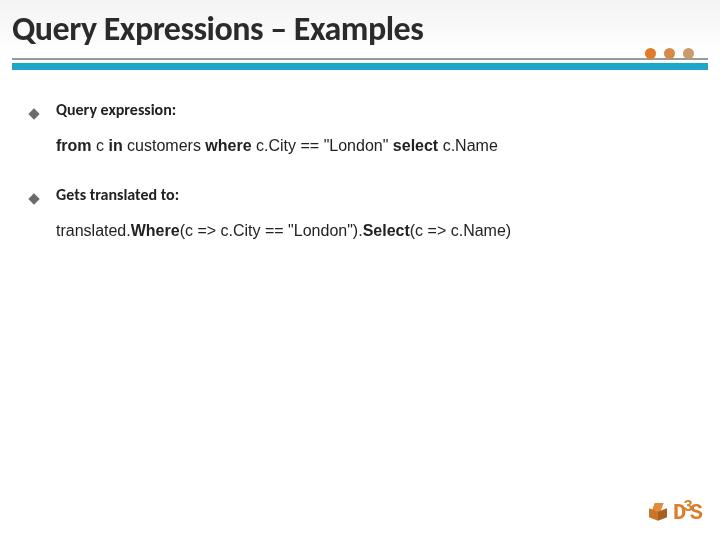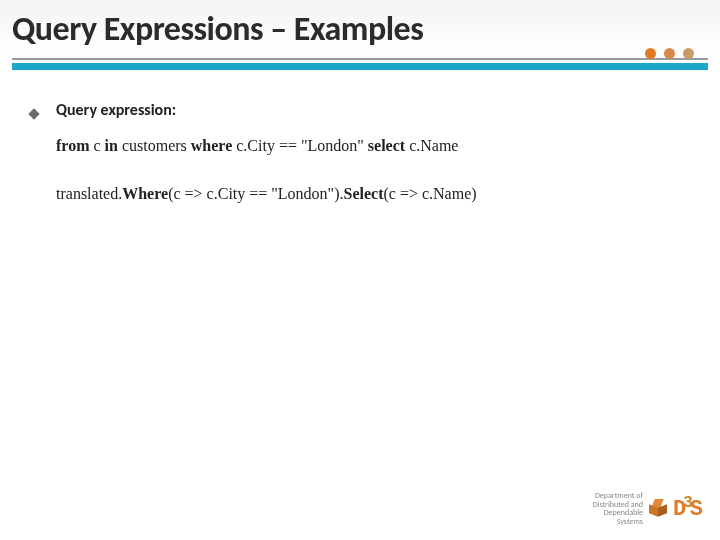--- a/index.html
+++ b/index.html
@@ -89,21 +89,21 @@
     background: #6a6a6a;
     transform: rotate(45deg);
     vertical-align: middle;
   }
   .label {
     font-size: 16px;
     font-weight: 700;
     color: #222;
   }
   .code {
-    font-family: Liberation Serif, serif;
+    font-family: Liberation Sans, sans-serif;
     font-size: 16px;
     color: #222;
     white-space: pre;
     margin-top: 18px;
     margin-bottom: 30px;
     margin-left: 26px;
   }
   .code .kw { font-weight: 700; }
   .footer-logo {
     position: absolute;
@@ -164,32 +164,30 @@
 
   <div class="content">
 
     <div class="row">
       <span class="bullet"></span>
       <span class="label">Query expression:</span>
     </div>
 
     <div class="code"><span class="kw">from</span><span> c </span><span class="kw">in</span><span> customers </span><span class="kw">where</span><span> c.City == "London" </span><span class="kw">select</span><span> c.Name</span></div>
 
+    <div class="row">
+      <span class="bullet"></span>
+      <span class="label">Gets translated to:</span>
+    </div>
 
     <div class="code"><span>translated.</span><span class="kw">Where</span><span>(c =&gt; c.City == "London").</span><span class="kw">Select</span><span>(c =&gt; c.Name)</span></div>
 
   </div>
 
   <div class="footer-logo">
-    <div class="footer-text">
-      <div>Department of</div>
-      <div>Distributed and</div>
-      <div>Dependable</div>
-      <div>Systems</div>
-    </div>
     <div class="logo-cube">
       <div class="c1"></div>
         <div class="c2"></div>
         <div class="c3"></div>
     </div>
     <div class="logo-mark">
       <span class="d">D</span><span class="three">3</span><span class="s">S</span>
     </div>
   </div>
 

